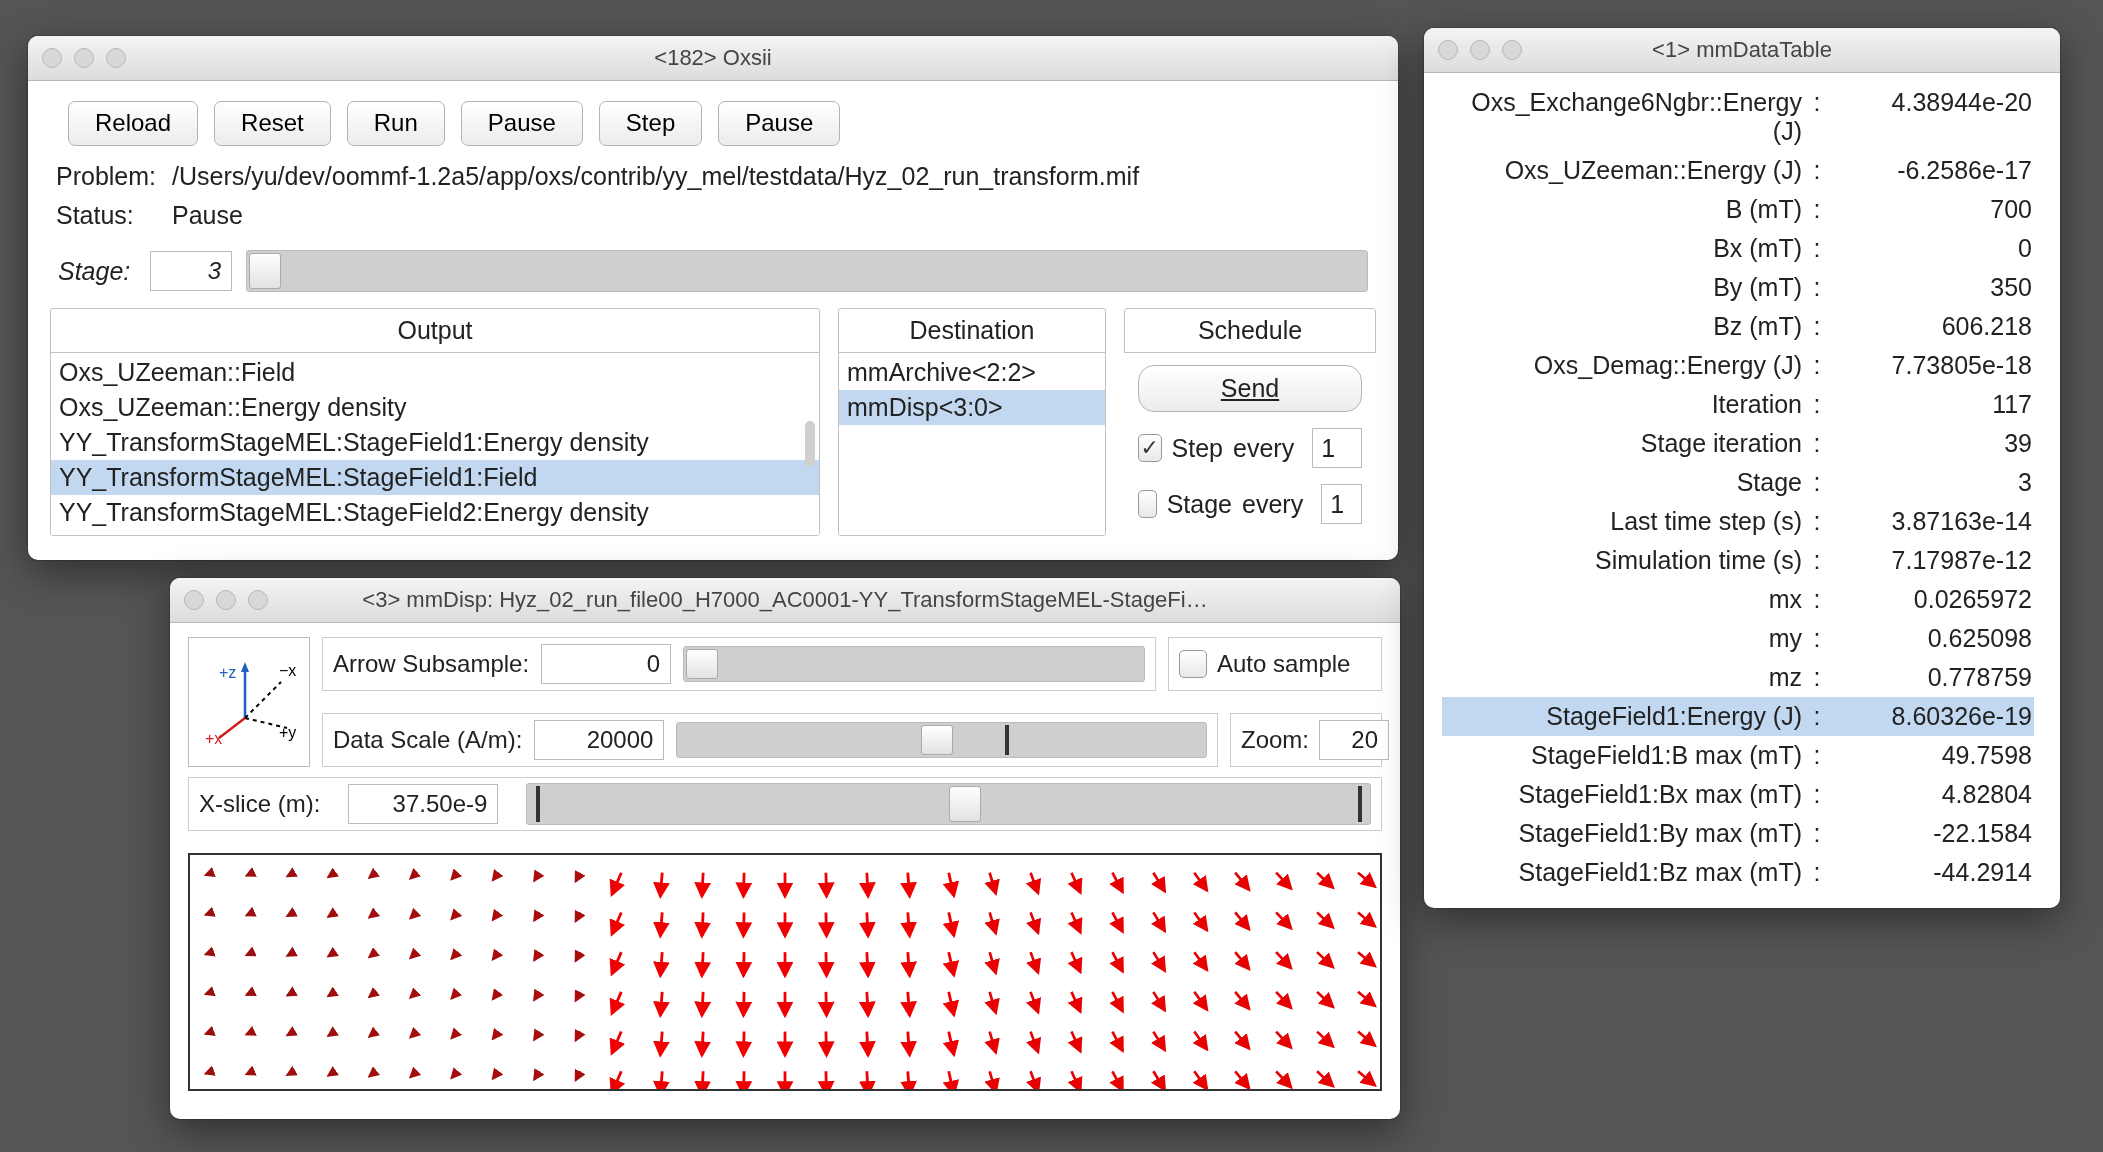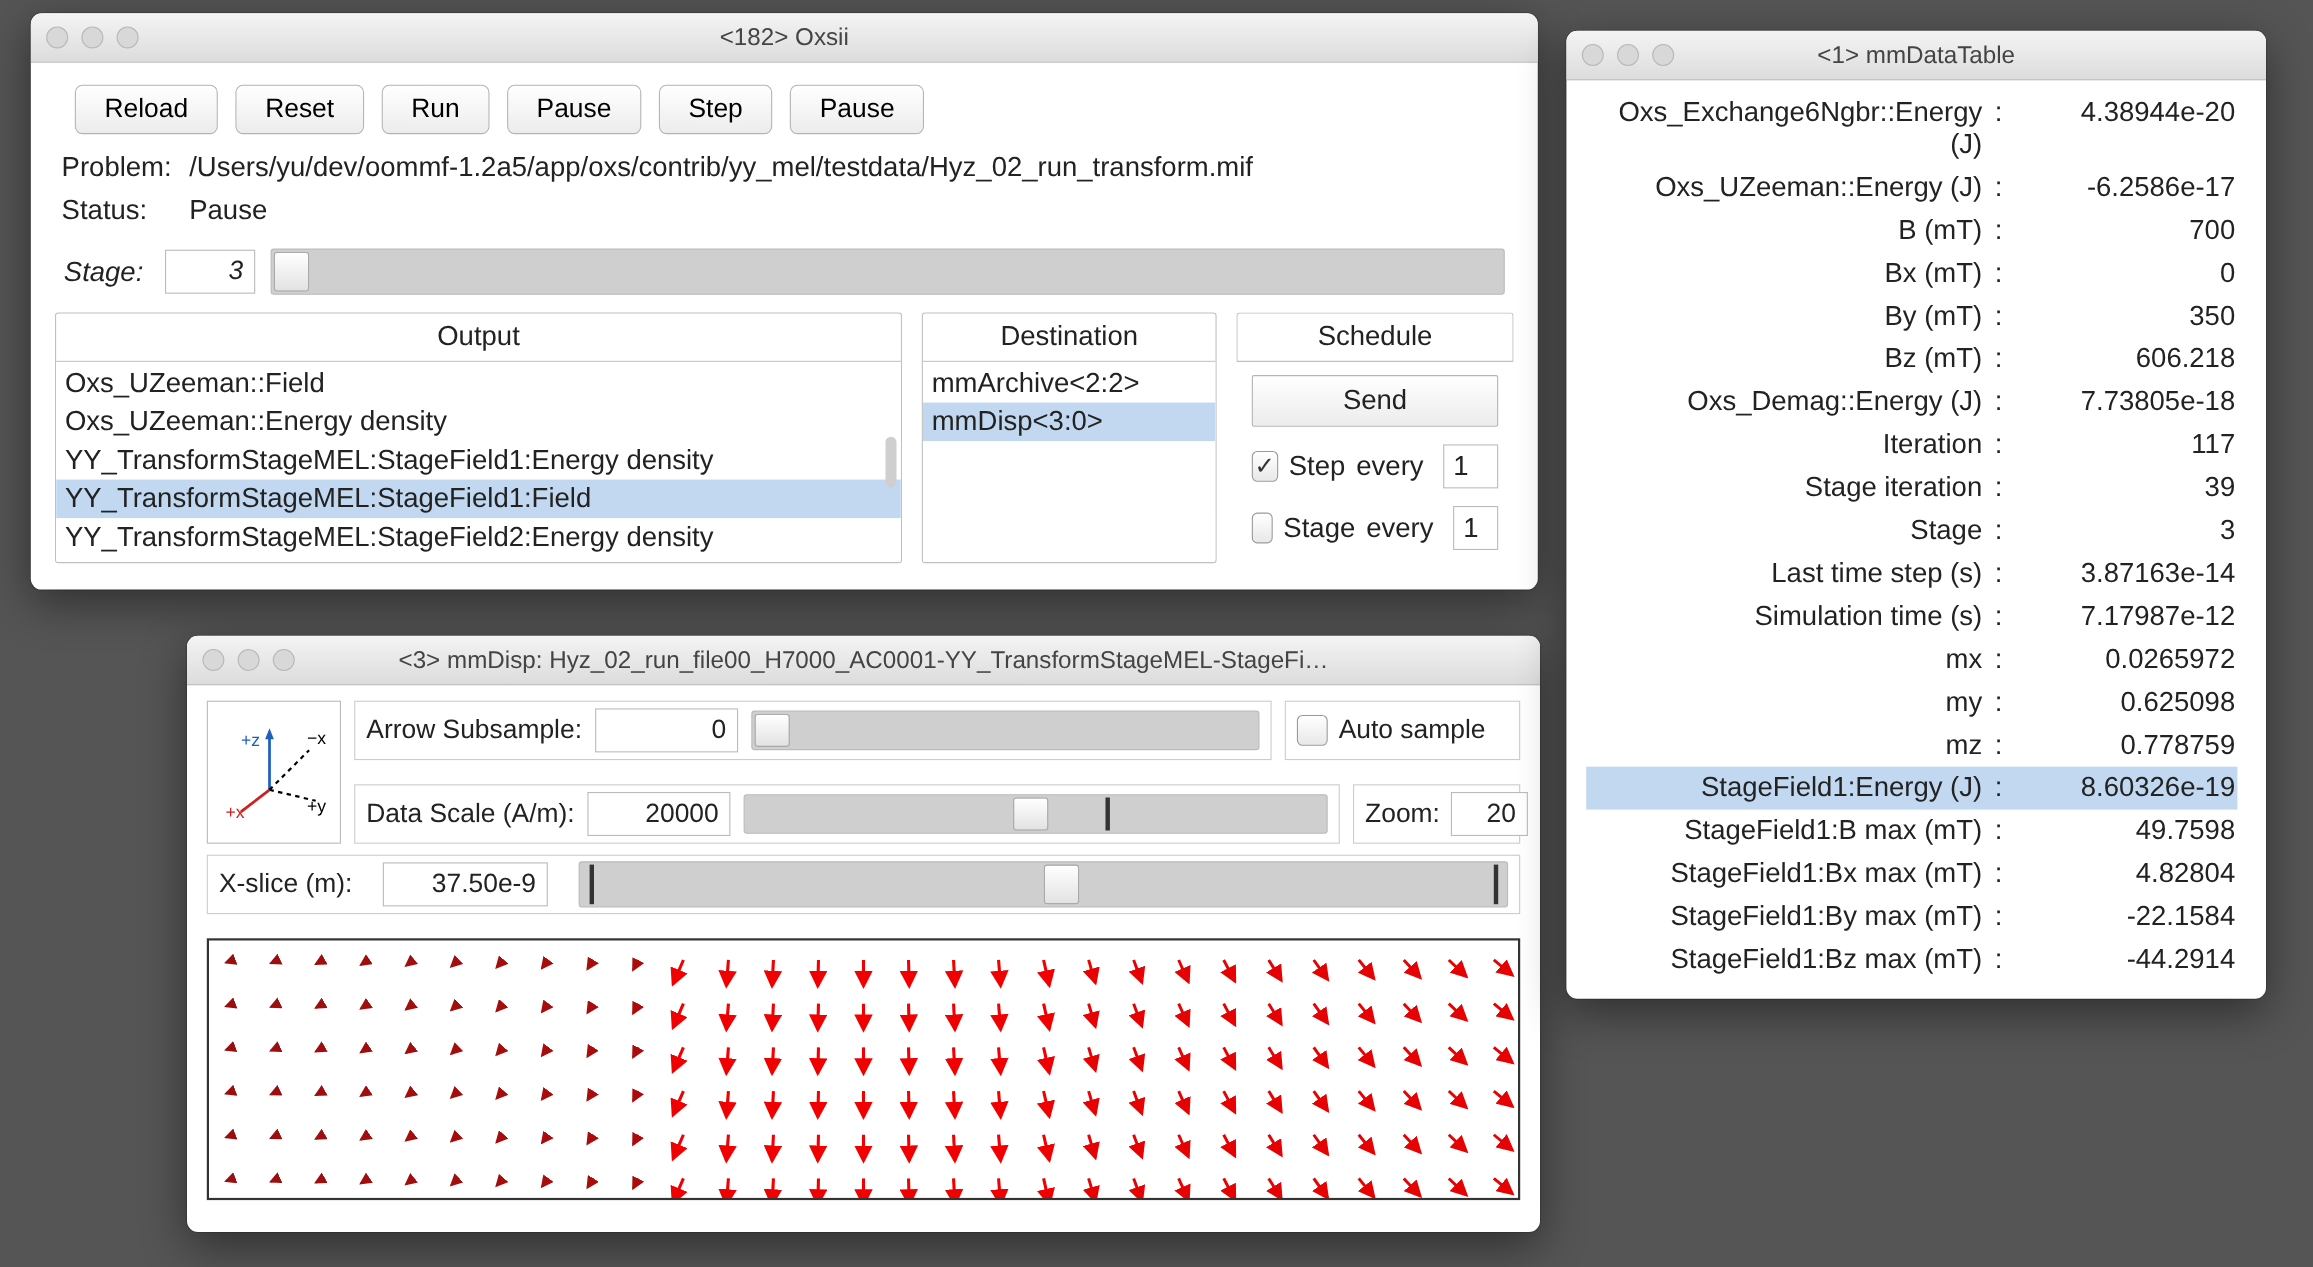--- a/index.html
+++ b/index.html
@@ -53,21 +53,21 @@
     font-size: 22px;
     color: #444;
     white-space: nowrap;
     overflow: hidden;
     text-overflow: ellipsis;
     max-width: calc(100% - 200px);
   }
 
   
 
-  #win-oxsii { left: 28px; top: 12px; width: 1370px; }
+  #win-oxsii { left: 28px; top: 36px; width: 1370px; }
 
   .oxsii-body { padding: 14px 22px 24px; }
 
   .button-row { display: flex; gap: 16px; margin: 6px 0 16px 18px; }
   .btn {
     background: linear-gradient(#ffffff, #ececec);
     border: 1px solid #b4b4b4;
     border-radius: 7px;
     padding: 7px 26px 8px;
     font-size: 24px;
@@ -173,25 +173,26 @@
 
   .sched-body {
     padding: 12px 14px;
     display: flex;
     flex-direction: column;
     gap: 16px;
   }
   .wide-btn {
     background: linear-gradient(#ffffff, #ececec);
     border: 1px solid #b4b4b4;
-    border-radius: 2px;
+    border-radius: 16px;
     padding: 8px 0;
     text-align: center;
     cursor: pointer;
     font-size: 25px;
+    text-decoration: underline;
   }
   .checkrow {
     display: flex;
     align-items: center;
     gap: 10px;
     font-size: 25px;
   }
   .checkrow .every { margin-left: auto; margin-right: 8px; }
   .cbox {
     width: 26px; height: 26px;

